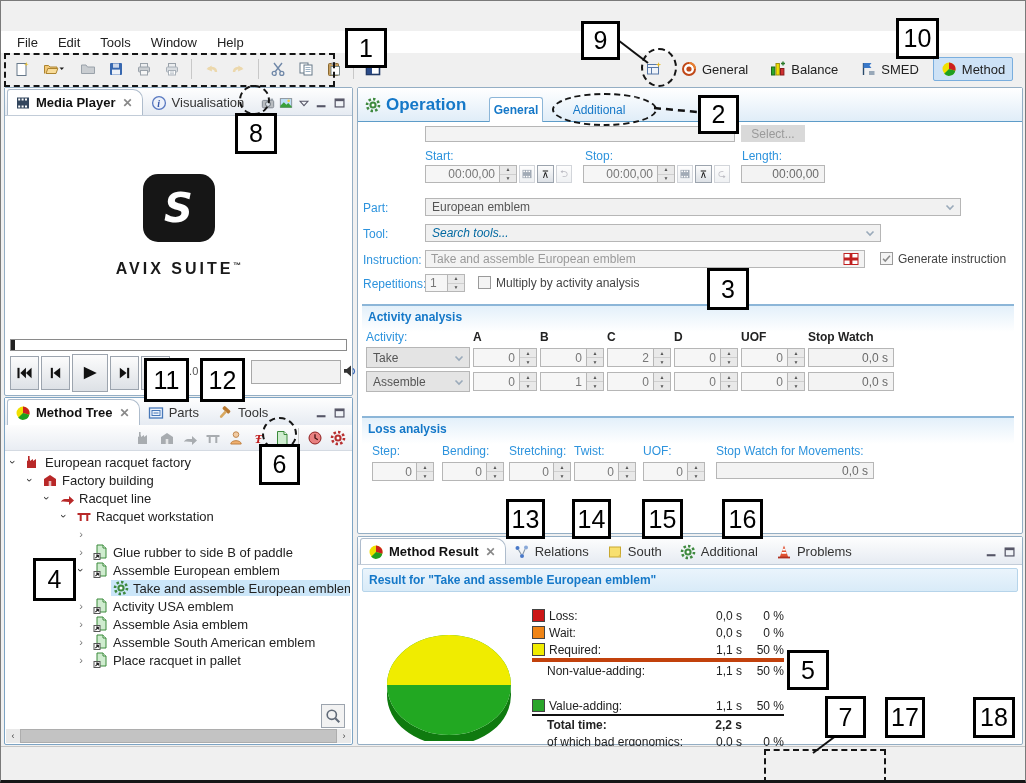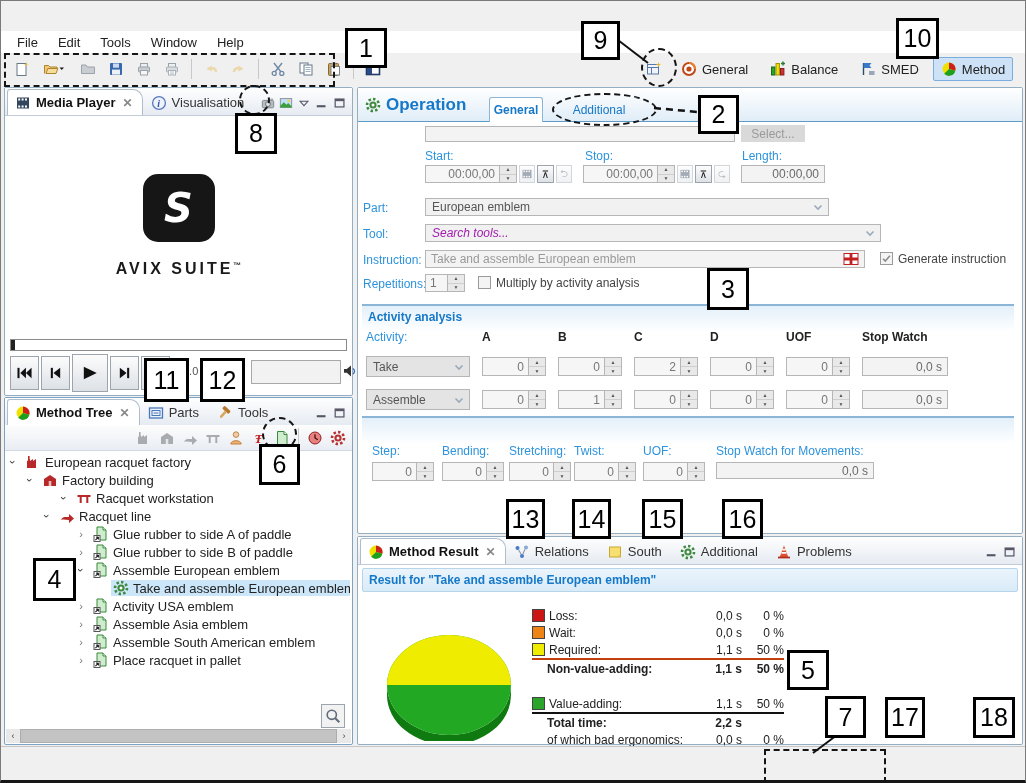--- a/index.html
+++ b/index.html
@@ -490,55 +490,44 @@
           <span class="hl">
             <i class="icn">
               <svg viewBox="0 0 16 16" width="100%" height="100%">
                 <path d="M2 14V7l6-4 6 4v7z" fill="#b82828"></path>
                 <rect x="6.7" y="9" width="2.6" height="5" fill="#fff" opacity=".7"></rect>
               </svg>
             </i>
             <span>Factory building</span>
           </span>
         </div>
+      <div class="trow" style="padding-left:34px">
+          <span class="chev open">›</span>
+          <span class="hl">
+            <i class="icn">
+              <svg viewBox="0 0 16 16" width="100%" height="100%">
+                <path d="M2 12c1-4 6-3 8-3V6l5 4.5L10 15v-3c-3 0-6-1-8 0z" fill="#b82828"></path>
+              </svg>
+            </i>
+            <span>Racquet line</span>
+          </span>
+        </div>
       <div class="trow" style="padding-left:51px">
           <span class="chev open">›</span>
           <span class="hl">
             <i class="icn">
               <svg viewBox="0 0 16 16" width="100%" height="100%">
                 <path d="M1.5 5h13v2h-2.2v6h-2V7H5.7v6h-2V7H1.5z" fill="#b82828"></path>
               </svg>
             </i>
             <span>Racquet workstation</span>
           </span>
         </div>
-      <div class="trow" style="padding-left:34px">
-          <span class="chev open">›</span>
-          <span class="hl">
-            <i class="icn">
-              <svg viewBox="0 0 16 16" width="100%" height="100%">
-                <path d="M2 12c1-4 6-3 8-3V6l5 4.5L10 15v-3c-3 0-6-1-8 0z" fill="#b82828"></path>
-              </svg>
-            </i>
-            <span>Racquet line</span>
-          </span>
-        </div>
       <div class="trow" style="padding-left:68px">
           <span class="chev">›</span>
-          <span class="hl">
-            <i class="icn">
-              <svg viewBox="0 0 16 16" width="100%" height="100%">
-                <path d="M4 1h6l3 3v10H4z" fill="#cfeccf" stroke="#3a8a3a"></path>
-                <path d="M10 1v3h3" fill="#eef8ee" stroke="#3a8a3a"></path>
-                <rect x="1" y="9.5" width="6" height="6" fill="#fff" stroke="#555"></rect>
-                <path d="M2.4 14.1l3-3M5.4 11.1h-2.3M5.4 11.1v2.3" stroke="#222" stroke-width="1.1" fill="none"></path>
-              </svg>
-            </i>
-            <span>Glue rubber to side A of paddle</span>
-          </span>
         </div>
       <div class="trow" style="padding-left:68px">
           <span class="chev">›</span>
           <span class="hl">
             <i class="icn">
               <svg viewBox="0 0 16 16" width="100%" height="100%">
                 <path d="M4 1h6l3 3v10H4z" fill="#cfeccf" stroke="#3a8a3a"></path>
                 <path d="M10 1v3h3" fill="#eef8ee" stroke="#3a8a3a"></path>
                 <rect x="1" y="9.5" width="6" height="6" fill="#fff" stroke="#555"></rect>
                 <path d="M2.4 14.1l3-3M5.4 11.1h-2.3M5.4 11.1v2.3" stroke="#222" stroke-width="1.1" fill="none"></path>
@@ -713,31 +702,31 @@
       </span>
     <span class="abs btn3d" style="left:337px;top:77px;width:17px;height:18px">
         <span style="font-size:10px;color:#111">⊼</span>
       </span>
     <span class="abs btn3d" style="left:356px;top:77px;width:16px;height:18px;opacity:.45">
         <span style="font-size:10px;color:#667">⮎</span>
       </span>
     <span class="abs fld num" style="left:383px;top:77px;width:84px;height:18px">00:00,00</span>
 
     <span class="abs lbl" style="left:5px;top:113px">Part:</span>
-    <span class="abs combo" style="left:67px;top:110px;width:404px;height:18px">
+    <span class="abs combo" style="left:67px;top:110px;width:536px;height:18px">
         <span class="cv">European emblem</span>
         <i class="icn">
           <svg viewBox="0 0 16 16" width="100%" height="100%">
             <path d="M4.5 6.5l3.5 3.5 3.5-3.5" stroke="#9aaaba" stroke-width="1.6" fill="none"></path>
           </svg>
         </i>
       </span>
     <span class="abs lbl" style="left:5px;top:139px">Tool:</span>
     <span class="abs combo" style="left:67px;top:136px;width:456px;height:18px">
-        <span class="cv" style="font-style:italic;color:#a21caf">Search tools...</span>
+        <span class="cv" style="font-style:italic;color:#0369a1">Search tools...</span>
         <i class="icn">
           <svg viewBox="0 0 16 16" width="100%" height="100%">
             <path d="M4.5 6.5l3.5 3.5 3.5-3.5" stroke="#9aaaba" stroke-width="1.6" fill="none"></path>
           </svg>
         </i>
       </span>
     <span class="abs lbl" style="left:5px;top:165px">Instruction:</span>
     <span class="abs fld" style="left:67px;top:162px;width:440px;height:18px;color:#9a9a9a">
         <span style="flex:1">Take and assemble European emblem</span>
         <i class="icn">
@@ -761,21 +750,21 @@
         <span class="ud">
           <i>▲</i>
           <i>▼</i>
         </span>
       </span>
     <span class="abs cb" style="left:120px;top:188px"></span>
     <span class="abs" style="left:138px;top:188px;color:#444">Multiply by activity analysis</span>
 
     <div class="abs section" style="left:4px;top:216px;width:652px;height:100px">
       <div class="sect-title">Activity analysis</div>
-      <div style="display:grid;grid-template-columns:104px 64px 64px 64px 64px 64px 86px;gap:12px;padding:4px 4px 0 4px;align-items:center">
+      <div style="display:grid;grid-template-columns:104px 64px 64px 64px 64px 64px 86px;gap:3px;padding:4px 4px 0 4px;align-items:center">
         <span class="lbl">Activity:</span>
         <span style="font-weight:bold">A</span>
         <span style="font-weight:bold">B</span>
         <span style="font-weight:bold">C</span>
         <span style="font-weight:bold">D</span>
         <span style="font-weight:bold">UOF</span>
         <span style="font-weight:bold">Stop Watch</span>
         <span class="combo" style="height:19px;background:#e4e4e4">
             <span class="cv">Take</span>
             <i class="icn">
@@ -861,20 +850,21 @@
             <span class="ud">
               <i>▲</i>
               <i>▼</i>
             </span>
           </span>
         <span class="fld num" style="height:17px">0,0 s</span>
       </div>
     </div>
 
     <div class="abs section" style="left:4px;top:328px;width:652px;height:80px">
+      <div class="sect-title">Loss analysis</div>
       <span class="abs lbl" style="left:10px;top:26px">Step:</span>
       <span class="abs lbl" style="left:80px;top:26px">Bending:</span>
       <span class="abs lbl" style="left:147px;top:26px">Stretching:</span>
       <span class="abs lbl" style="left:212px;top:26px">Twist:</span>
       <span class="abs lbl" style="left:281px;top:26px">UOF:</span>
       <span class="abs lbl" style="left:354px;top:26px">Stop Watch for Movements:</span>
       <span class="abs spin" style="left:10px;top:44px;width:62px;height:19px">
           <span class="v">0</span>
           <span class="ud">
             <i>▲</i>
@@ -1000,21 +990,21 @@
           <span class="ll">Wait:</span>
           <span class="lt">0,0 s</span>
           <span class="lp">0 %</span>
         </div>
       <div class="legrow">
           <span class="sw" style="background: rgb(240, 236, 0);"></span>
           <span class="ll">Required:</span>
           <span class="lt">1,1 s</span>
           <span class="lp">50 %</span>
         </div>
-      <div class="legrow" style="border-top:2px solid #c2410c;font-weight:bold">
+      <div class="legrow" style="border-top:4px solid #c2410c;font-weight:normal">
           <span style="width:15px"></span>
           <span class="ll" style="flex:1">Non-value-adding:</span>
           <span class="lt">1,1 s</span>
           <span class="lp">50 %</span>
         </div>
       <div style="height:18px"></div>
       <div class="legrow">
           <span class="sw" style="background: rgb(42, 165, 42);"></span>
           <span class="ll">Value-adding:</span>
           <span class="lt">1,1 s</span>

